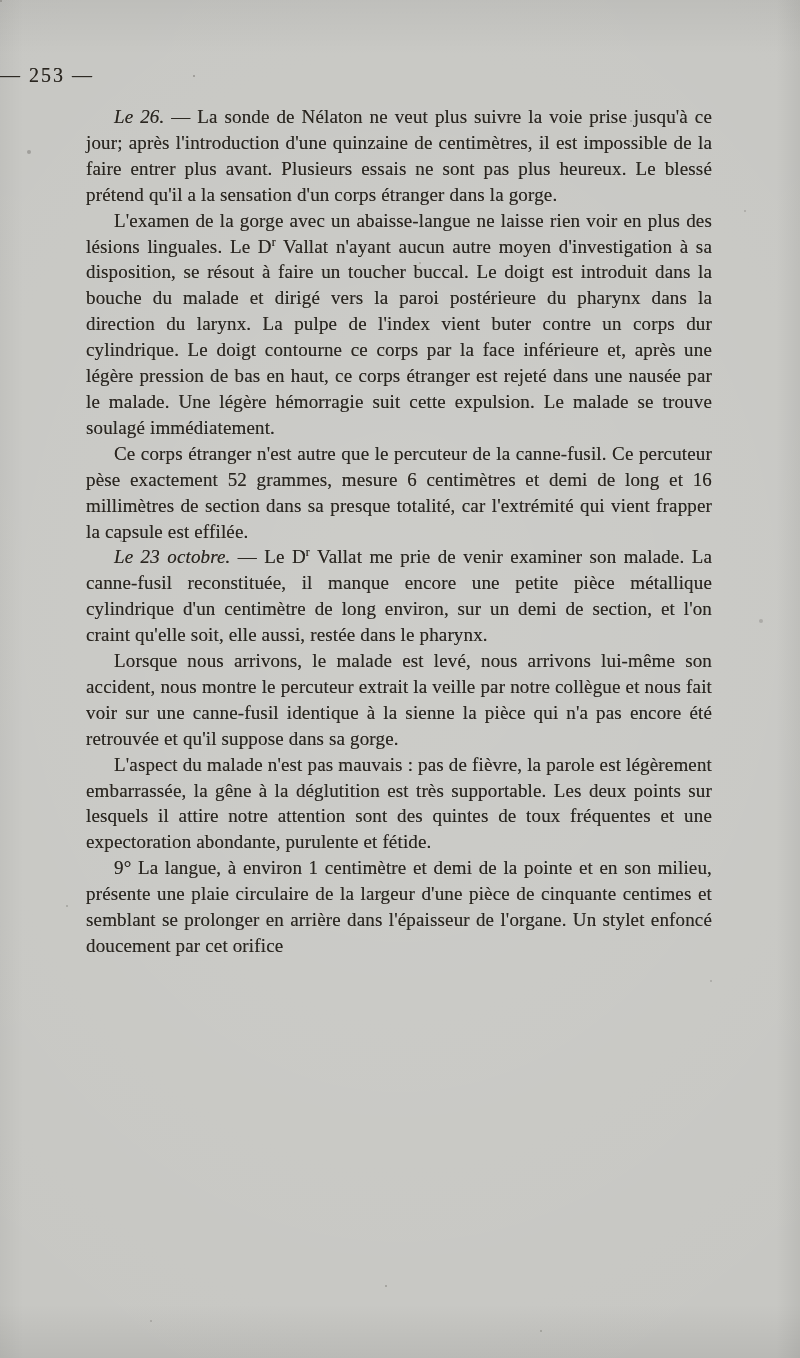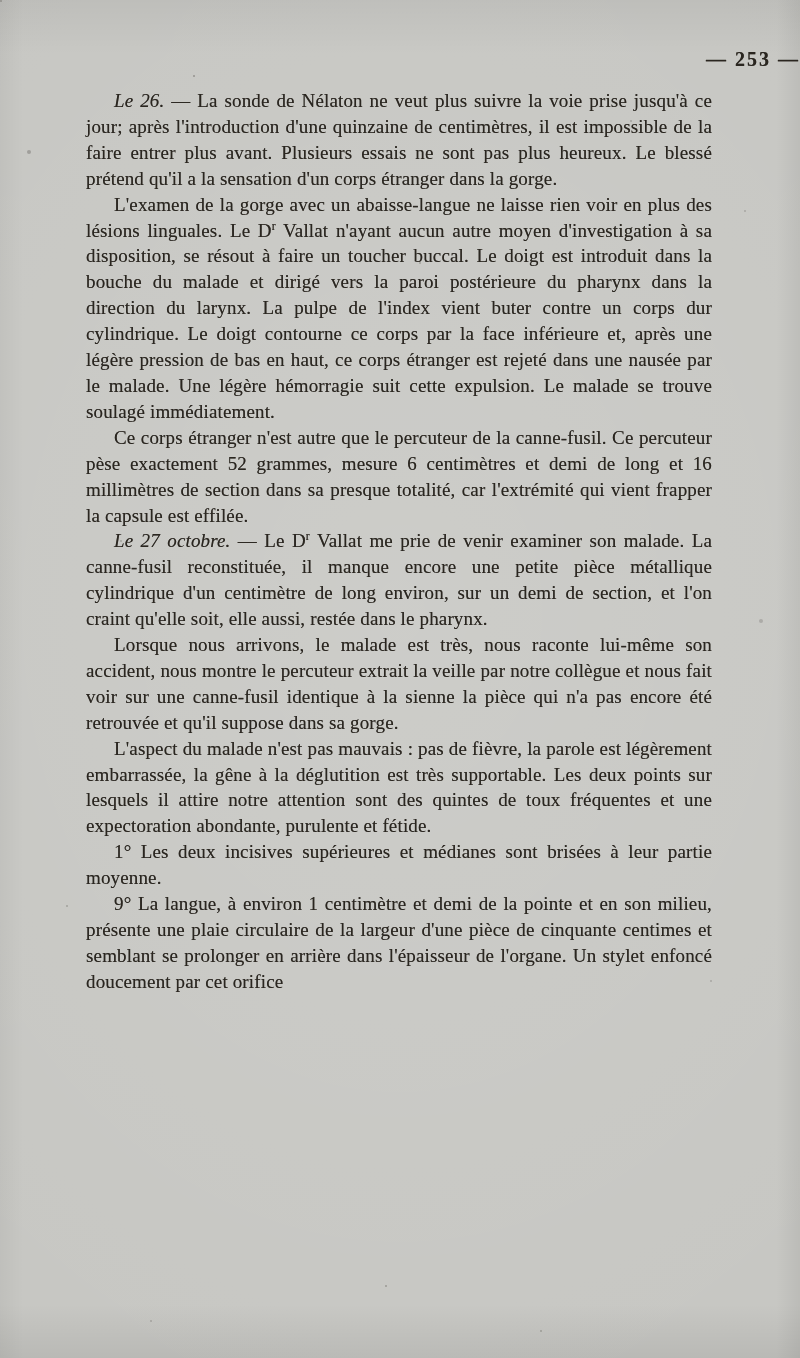--- a/index.html
+++ b/index.html
@@ -16,27 +16,26 @@
     position:relative;
     width:800px;height:1358px;
     background:
       radial-gradient(ellipse 120% 90% at 50% 45%, rgba(255,255,255,0.10), rgba(0,0,0,0) 70%),
       linear-gradient(180deg, rgba(0,0,0,0.05) 0%, rgba(0,0,0,0.00) 4%, rgba(0,0,0,0.00) 96%, rgba(0,0,0,0.07) 100%),
       linear-gradient(90deg, rgba(0,0,0,0.04) 0%, rgba(0,0,0,0.00) 3%, rgba(0,0,0,0.00) 97%, rgba(0,0,0,0.06) 100%),
       var(--paper);
     overflow:hidden;
   }
   .page-number{
-    padding-top:48px;
-    text-align:right;
+    padding-top:64px;
+    text-align:left;
     font-size:20px;
     letter-spacing:2px;
     color:var(--ink);
     text-shadow:0 0 0.5px rgba(42,38,32,0.6);
-    font-weight:bold;
   }
   .text-block{
     margin:17px 88px 0 86px;
     color:var(--ink);
     font-size:19px;
     line-height:25.9px;
     text-align:justify;
     letter-spacing:0.15px;
     text-shadow:0 0 0.5px rgba(42,38,32,0.55);
   }
@@ -72,19 +71,18 @@
 </head>
 <body>
 
 <div class="scan">
   <div class="specks"></div>
   <div class="page-number">— 253 —</div>
   <div class="text-block">
       <p><span class="italic">Le 26.</span><span> — La sonde de Nélaton ne veut plus suivre la voie prise jusqu'à ce jour; après l'introduction d'une quinzaine de centimètres, il est impossible de la faire entrer plus avant. Plusieurs essais ne sont pas plus heureux. Le blessé prétend qu'il a la sensation d'un corps étranger dans la gorge.</span></p>
       <p><span>L'examen de la gorge avec un abaisse-langue ne laisse rien voir en plus des lésions linguales. Le D</span><span class="sup">r</span><span> Vallat n'ayant aucun autre moyen d'investigation à sa disposition, se résout à faire un toucher buccal. Le doigt est introduit dans la bouche du malade et dirigé vers la paroi postérieure du pharynx dans la direction du larynx. La pulpe de l'index vient buter contre un corps dur cylindrique. Le doigt contourne ce corps par la face inférieure et, après une légère pression de bas en haut, ce corps étranger est rejeté dans une nausée par le malade. Une légère hémorragie suit cette expulsion. Le malade se trouve soulagé immédiatement.</span></p>
       <p><span>Ce corps étranger n'est autre que le percuteur de la canne-fusil. Ce percuteur pèse exactement 52 grammes, mesure 6 centimètres et demi de long et 16 millimètres de section dans sa presque totalité, car l'extrémité qui vient frapper la capsule est effilée.</span></p>
-      <p><span class="italic">Le 27 octobre.</span><span> — Le D</span><span class="sup">r</span><span> Vallat me prie de venir examiner son malade. La canne-fusil reconstituée, il manque encore une petite pièce métallique cylindrique d'un centimètre de long environ, sur un demi de section, et l'on craint qu'elle soit, elle aussi, restée dans le pharynx.</span></p>
-      <p><span>Lorsque nous arrivons, le malade est très, nous raconte lui-même son accident, nous montre le percuteur extrait la veille par notre collègue et nous fait voir sur une canne-fusil identique à la sienne la pièce qui n'a pas encore été retrouvée et qu'il suppose dans sa gorge.</span></p>
+      <p><span class="italic">Le 23 octobre.</span><span> — Le D</span><span class="sup">r</span><span> Vallat me prie de venir examiner son malade. La canne-fusil reconstituée, il manque encore une petite pièce métallique cylindrique d'un centimètre de long environ, sur un demi de section, et l'on craint qu'elle soit, elle aussi, restée dans le pharynx.</span></p>
+      <p><span>Lorsque nous arrivons, le malade est levé, nous arrivons lui-même son accident, nous montre le percuteur extrait la veille par notre collègue et nous fait voir sur une canne-fusil identique à la sienne la pièce qui n'a pas encore été retrouvée et qu'il suppose dans sa gorge.</span></p>
       <p><span>L'aspect du malade n'est pas mauvais : pas de fièvre, la parole est légèrement embarrassée, la gêne à la déglutition est très supportable. Les deux points sur lesquels il attire notre attention sont des quintes de toux fréquentes et une expectoration abondante, purulente et fétide.</span></p>
-      <p><span>1° Les deux incisives supérieures et médianes sont brisées à leur partie moyenne.</span></p>
       <p><span>9° La langue, à environ 1 centimètre et demi de la pointe et en son milieu, présente une plaie circulaire de la largeur d'une pièce de cinquante centimes et semblant se prolonger en arrière dans l'épaisseur de l'organe. Un stylet enfoncé doucement par cet orifice</span></p>
     </div>
 </div>
 
 </body></html>

